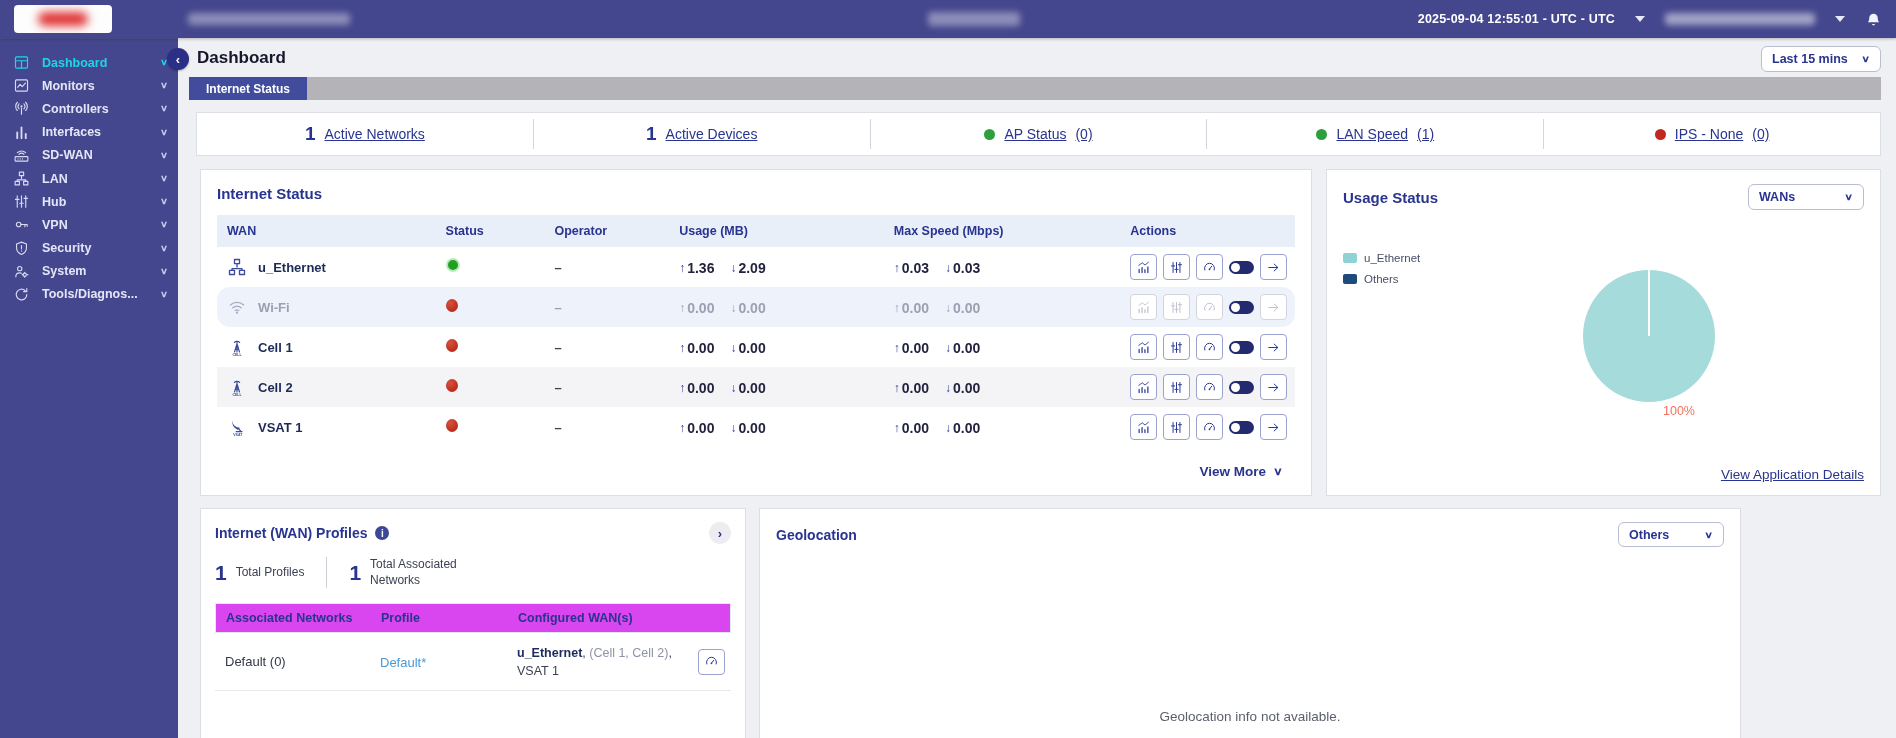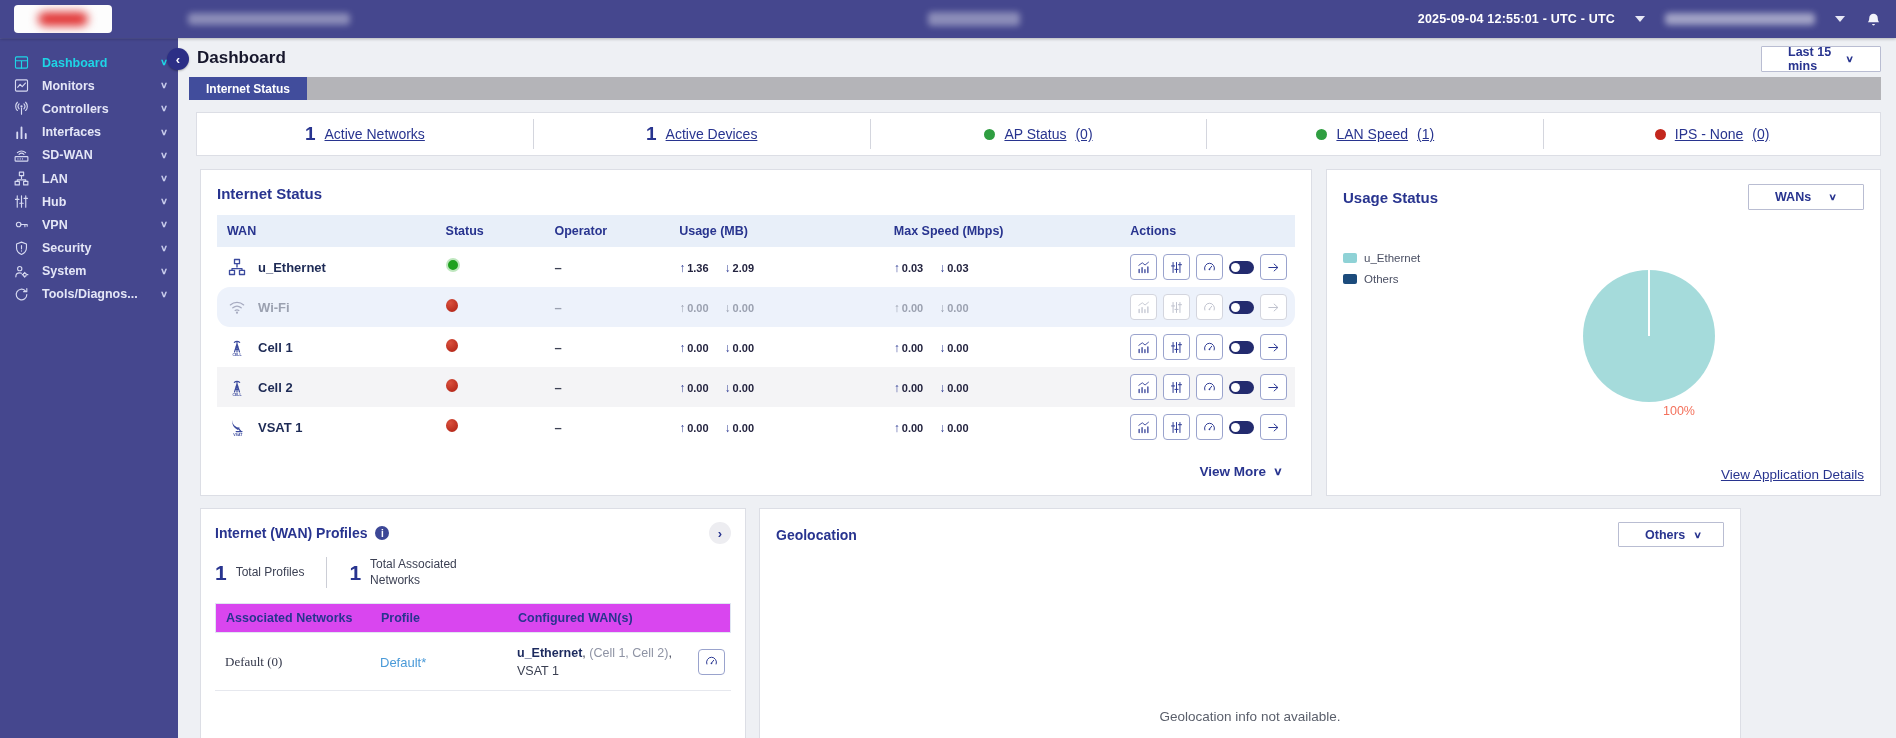--- a/index.html
+++ b/index.html
@@ -25,21 +25,21 @@
   .nav-icon { width:17px; height:17px; margin-right:12px; display:flex; align-items:center; color:#d6d9f1; flex:0 0 17px; }
   .nav-icon svg { width:17px; height:17px; }
   .nav-label { flex:1; font-size:12.5px; font-weight:700; white-space:nowrap; overflow:hidden; }
   .nav-chevron { font-size:11px; color:#c6caea; transform:scaleY(.8); font-weight:700; }
   .nav-item.active, .nav-item.active .nav-icon, .nav-item.active .nav-chevron { color:#1ed5e6; }
 
   .collapse-btn { position:absolute; left:167px; top:48px; width:22px; height:22px; border-radius:50%; background:#2c2f86; color:#fff; z-index:9; display:flex; align-items:center; justify-content:center; font-size:13px; font-weight:700; cursor:pointer; box-shadow:0 1px 2px rgba(0,0,0,.3); }
 
   
   .page-title { position:absolute; left:197px; top:48px; font-size:17px; font-weight:700; color:#17172c; }
-  .select-box { display:flex; align-items:center; justify-content:space-between; background:#fff; border:1px solid #b9bdd2; border-radius:1px; color:#28348f; font-size:12.5px; font-weight:700; padding:0 26px; cursor:pointer; }
+  .select-box { display:flex; align-items:center; justify-content:space-between; background:#fff; border:1px solid #b9bdd2; border-radius:6px; color:#28348f; font-size:12.5px; font-weight:700; padding:0 10px; cursor:pointer; }
   .select-box .sel-chevron { color:#28348f; font-size:12px; transform:scaleY(.75); font-weight:700; margin-left:8px; }
   #time-select { position:absolute; right:15px; top:46px; width:120px; height:26px; }
 
   
   .tabbar { position:absolute; left:189px; right:15px; top:77px; height:23px; background:#b4b4b8; display:flex; }
   .tab { min-width:118px; padding:0 14px; display:flex; align-items:center; justify-content:center; font-size:12px; font-weight:700; cursor:pointer; }
   .tab.active { background:#414d9c; color:#fff; }
 
   
   .summary-card { position:absolute; left:196px; right:15px; top:112px; height:44px; background:#fff; border:1px solid #dcdee5; display:flex; align-items:center; }
@@ -68,21 +68,21 @@
   .c-status { width:115px; padding-left:14px; }
   .c-op { width:125px; padding-left:8px; font-size:13px; font-weight:700; color:#3c4154; }
   .c-usage { width:215px; padding-left:8px; }
   .c-speed { width:245px; padding-left:8px; }
   .c-actions { width:165px; display:flex; align-items:center; gap:6px; }
   .wan-icon { width:20px; height:20px; color:#3b4a9e; display:flex; }
   .wan-icon svg { width:20px; height:20px; }
   .wan-name { font-size:13px; font-weight:700; color:#1d2a55; }
   .pair { display:inline-flex; align-items:center; gap:2px; margin-right:16px; }
   .arr { color:#2d3a94; font-size:12px; font-weight:700; }
-  .val { font-size:11px; font-weight:700; color:#23233f; }
+  .val { font-size:14px; font-weight:700; color:#23233f; }
   .status-dot { width:12px; height:12px; border-radius:50%; display:inline-block; }
   .status-dot.up { background:#1fa11f; border:2px solid #bfe7bf; width:14px; height:14px; }
   .status-dot.down { background:radial-gradient(circle at 35% 30%, #d94f3c, #ad1f12); width:12px; height:13px; }
   .abtn { width:27px; height:26px; border:1px solid #9aa3cd; border-radius:4px; background:#fff; color:#2d3a94; display:flex; align-items:center; justify-content:center; cursor:pointer; }
   .abtn svg { width:15px; height:15px; }
   .toggle { width:25px; height:13px; border-radius:7px; background:#232b6e; position:relative; cursor:pointer; flex:0 0 25px; }
   .toggle::after { content:""; position:absolute; left:2px; top:2px; width:9px; height:9px; border-radius:50%; background:#fff; }
   .trow.disabled .wan-name, .trow.disabled .c-op, .trow.disabled .val, .trow.disabled .arr { color:#9ba1b0; }
   .trow.disabled .wan-icon { color:#a7abc0; }
   .trow.disabled .abtn { border-color:#d3d5de; color:#c0c3cf; }
@@ -113,21 +113,21 @@
   .stat + .stat { border-left:1px solid #ccced6; margin-left:22px; padding-left:22px; }
   .stat-num { font-size:21px; font-weight:700; color:#28348f; }
   .stat-label { font-size:12px; color:#3c4154; line-height:1.3; max-width:100px; }
   .ptable { margin-top:15px; }
   .pthead { display:flex; align-items:center; background:#d946ef; height:30px; border:1px solid #e0e6f2; }
   .pthead .th { font-size:12.5px; font-weight:700; color:#28348f; }
   .pc1 { width:165px; padding-left:10px; }
   .pc2 { width:137px; }
   .pc3 { flex:1; }
   .ptrow { display:flex; align-items:center; min-height:58px; border-bottom:1px solid #e6e8ee; }
-  .pnet { font-size:13px; color:#33374a;font-family:Liberation Serif, serif; }
+  .pnet { font-size:13px; color:#33374a; }
   .plink { font-size:13px; color:#4a9ad8; cursor:pointer; }
   .pwans { font-size:12.5px; color:#3a3f51; line-height:1.45; padding-right:10px; }
   .pwans .w-bold { font-weight:700; color:#1c2a5e; }
   .pwans .w-muted { color:#8e93a4; }
   .prow-action { margin-right:6px; }
 
   
   #geo-card { left:759px; top:508px; width:982px; height:240px; padding:13px 16px; }
   .geo-head { display:flex; align-items:center; justify-content:space-between; }
   .geo-head .card-title { font-size:14px; }

